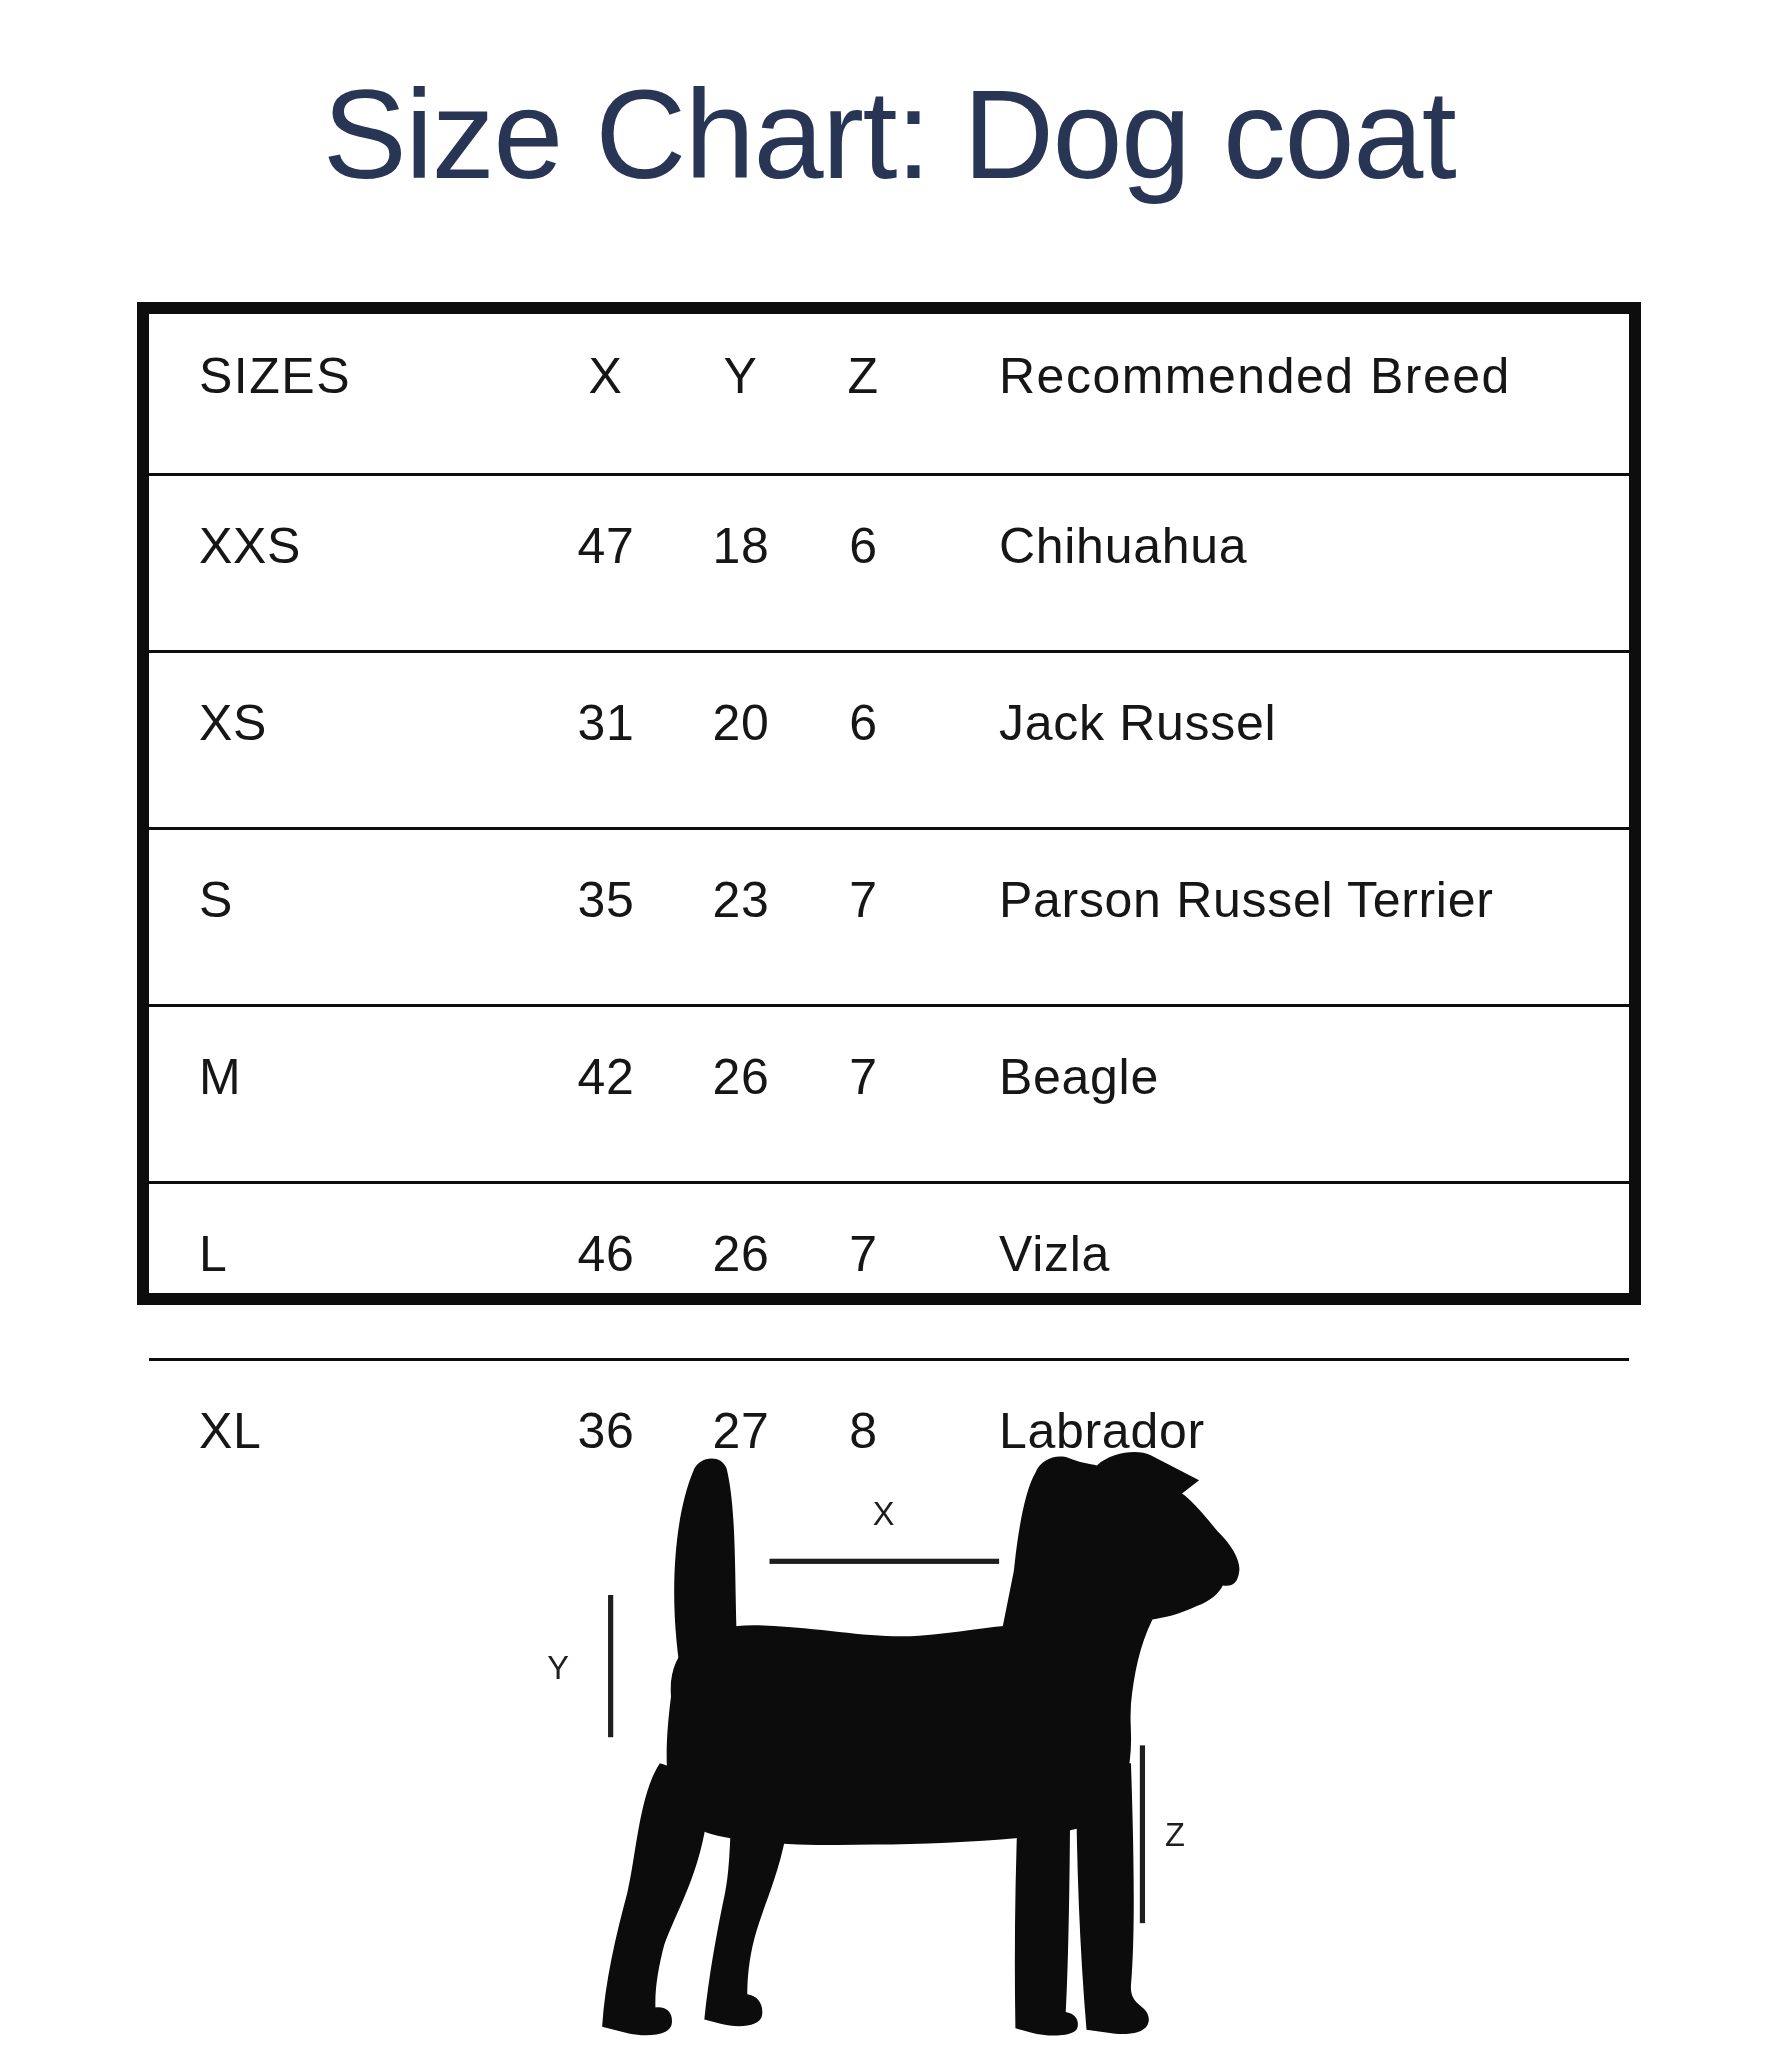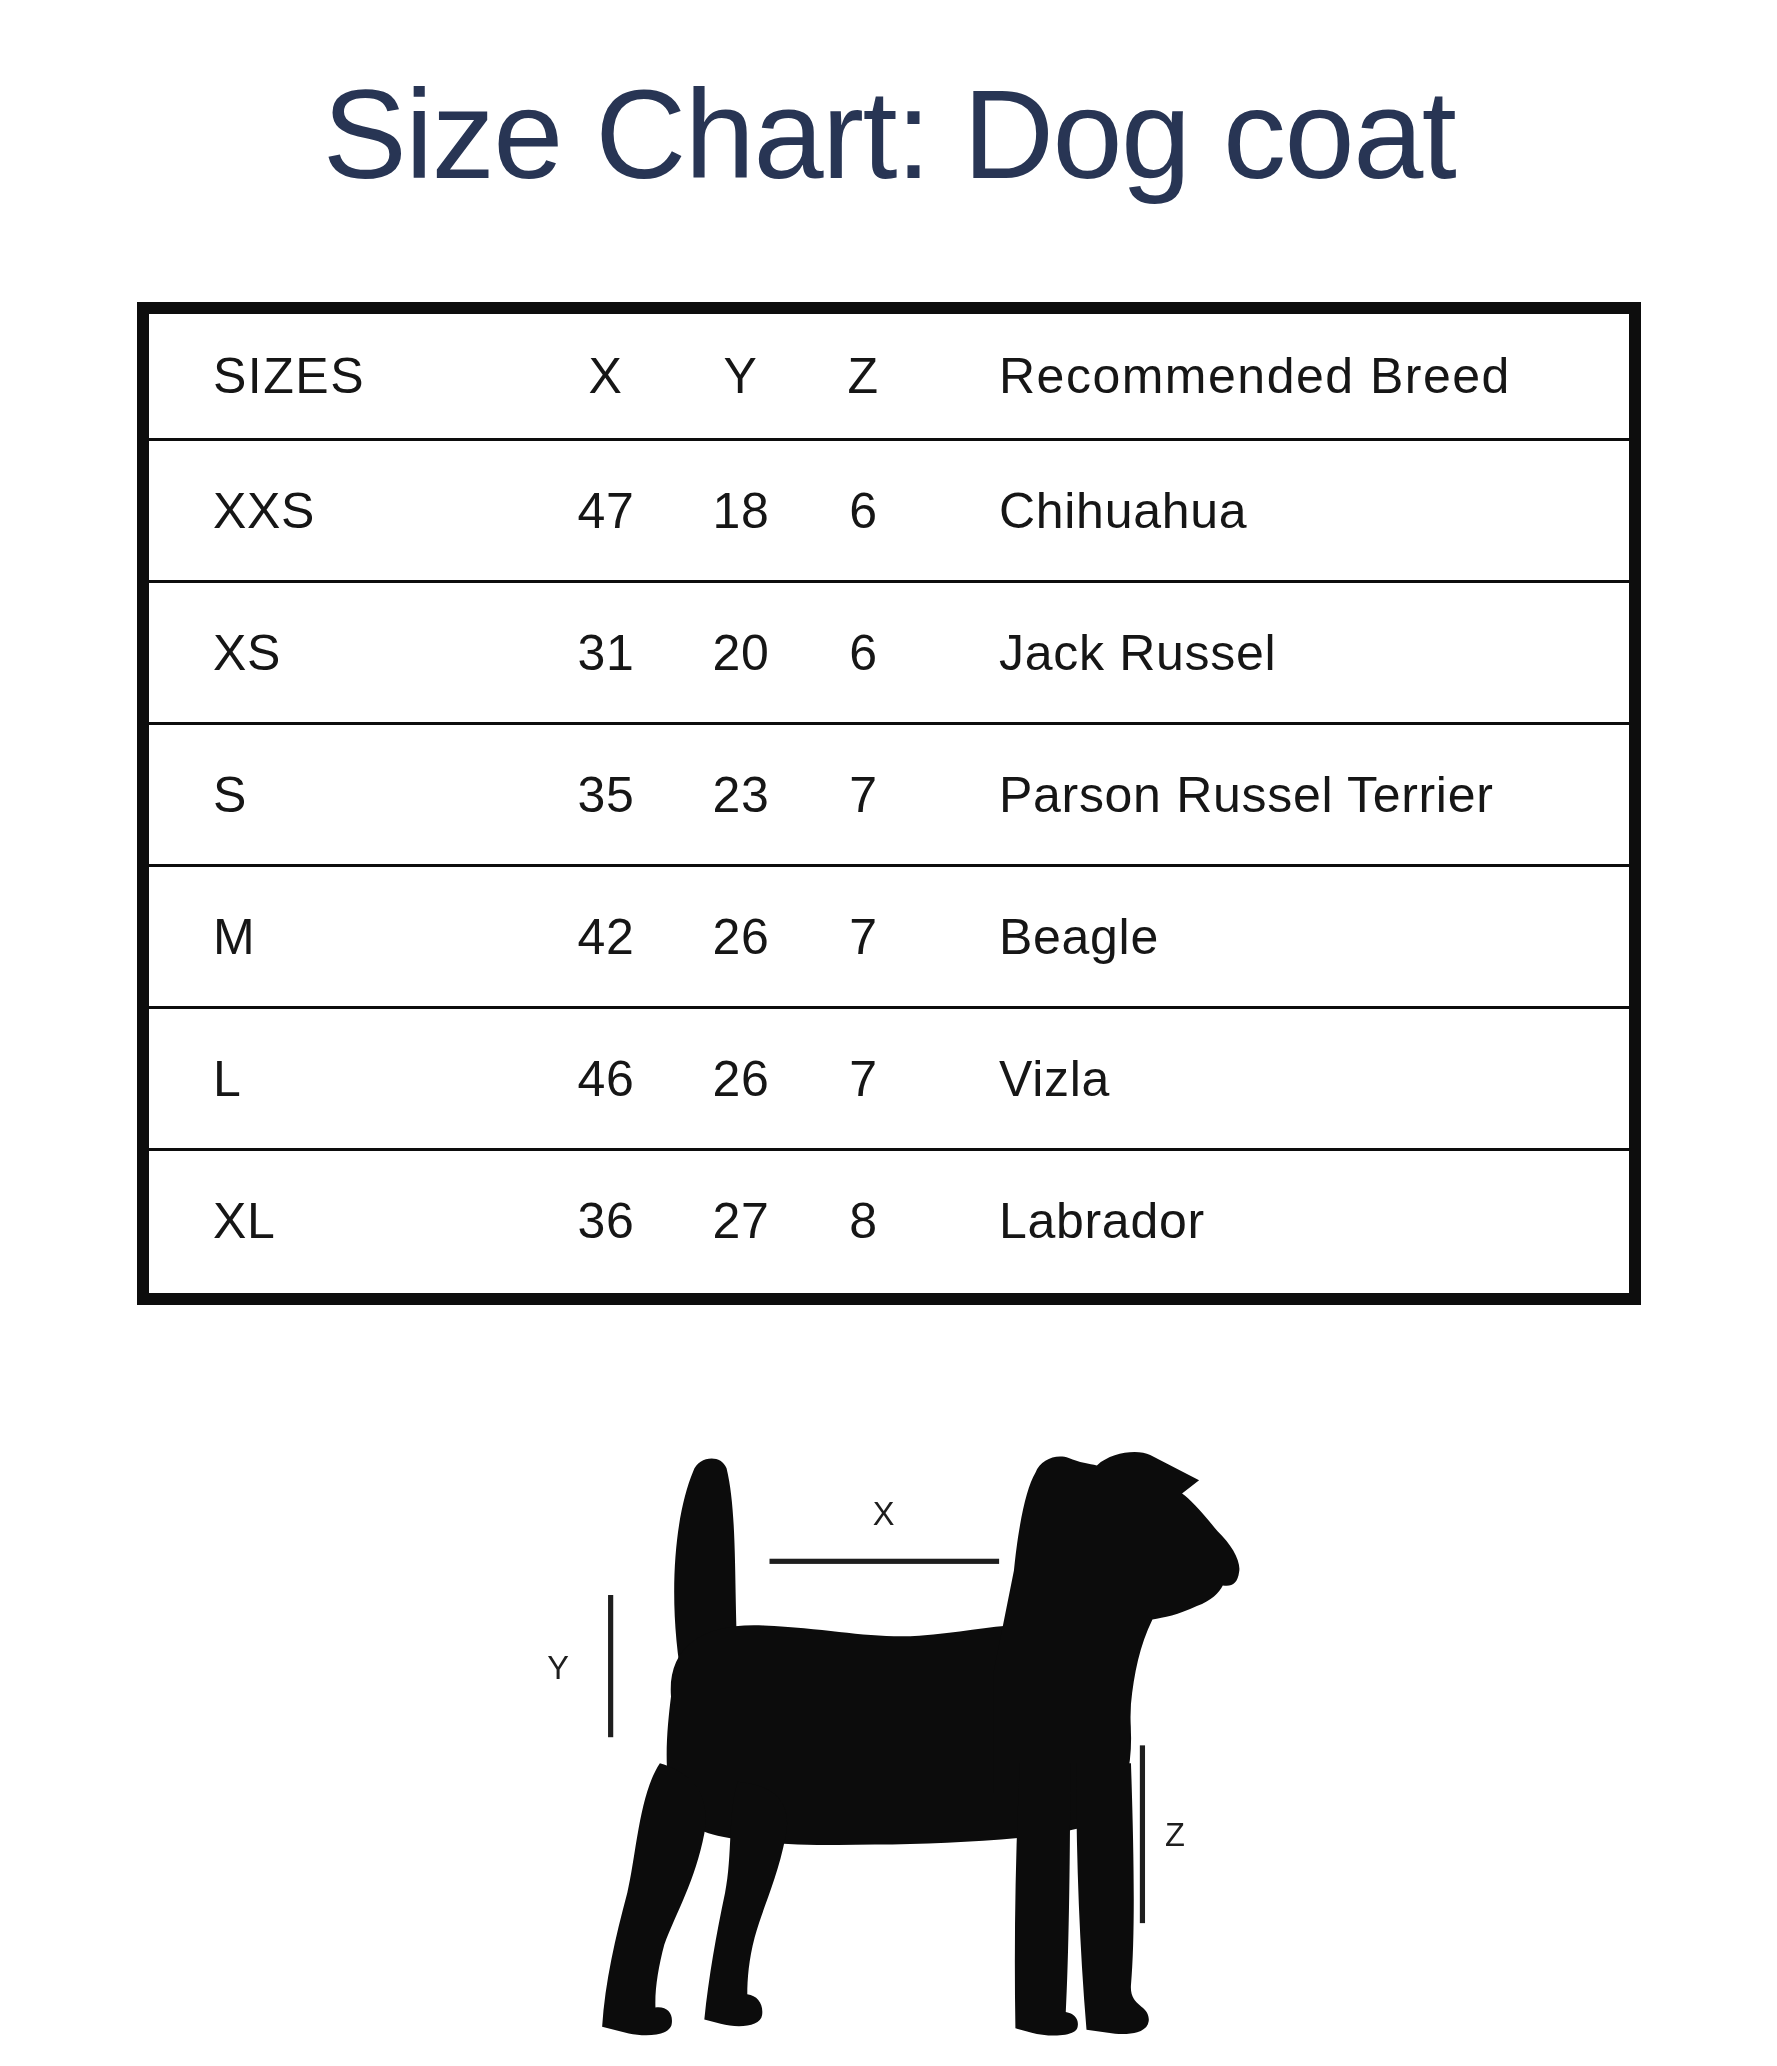--- a/index.html
+++ b/index.html
@@ -16,23 +16,23 @@
     position:absolute;left:137px;top:302px;width:1504px;height:1003px;
     border:12px solid #0d0d0d;box-sizing:border-box;background:#ffffff;
   }
   .trow{
     display:grid;grid-template-columns:385px 144px 126px 119px 1fr;
     align-items:center;height:142px;box-sizing:border-box;
     font-size:50px;letter-spacing:0.7px;color:#161616;font-weight:400;
   }
   .trow.header{height:124px;letter-spacing:1.5px;}
   #table-rows .trow{border-top:3.7px solid #0d0d0d;}
-  .trow.header + #table-rows .trow{border-top:3.7px solid #0d0d0d;}
+  .trow.header + #table-rows .trow{border-top:3.7px solid #0d0d0d;margin-top:35px;}
   .cell{white-space:nowrap;}
-  .c-size{padding-left:64px;}
+  .c-size{padding-left:50px;}
   .c-num{text-align:center;}
   .c-breed{padding-left:76px;}
   .diagram{
     position:absolute;left:519px;top:1378px;width:741px;height:674px;
   }
   .diagram svg{display:block;width:100%;height:100%;}
   .measure-label{
     font-family:"Liberation Sans", sans-serif;font-size:44px;fill:#1e1e1e;
     letter-spacing:2px;
   }

